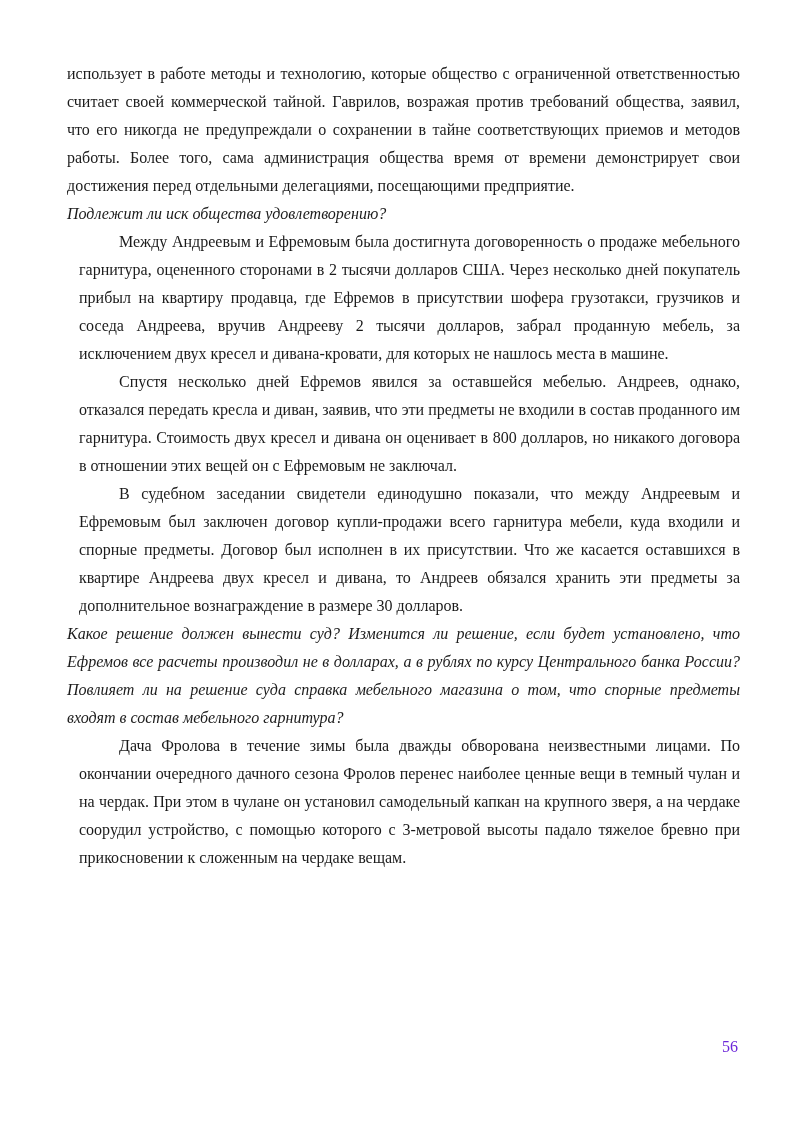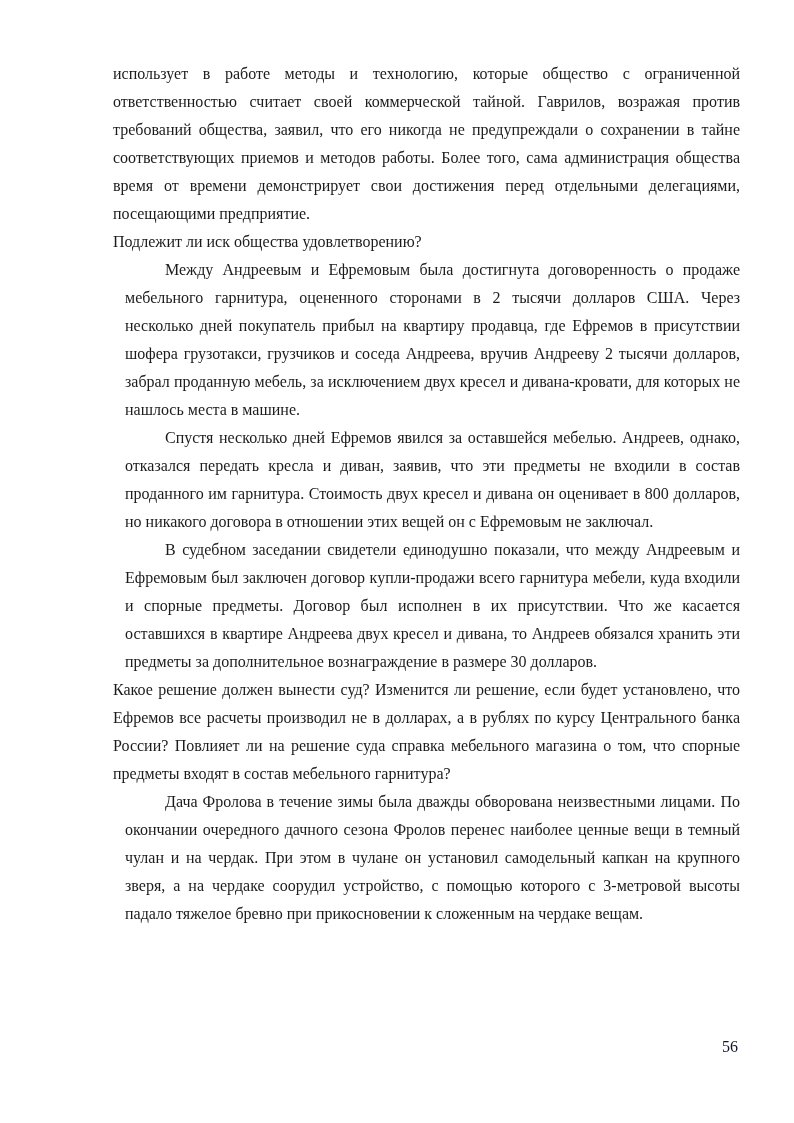--- a/index.html
+++ b/index.html
@@ -6,51 +6,52 @@
     margin: 0;
     padding: 0;
     background: #ffffff;
   }
   .page {
     position: relative;
     width: 794px;
     height: 1123px;
     background: #ffffff;
     box-sizing: border-box;
-    padding: 60px 54px 0 113px;
+    padding: 60px 54px 0 67px;
     font-family: "Liberation Serif", "DejaVu Serif", serif;
     font-size: 16px;
     line-height: 28px;
     color: #1b1b1b;
     overflow: hidden;
   }
   .para {
     margin: 0;
     text-align: justify;
   }
   .para.indent {
     text-indent: 40px;
     margin-left: 12px;
   }
   .question {
     margin: 0;
     text-align: justify;
+    font-style: italic;
   }
   .task-heading {
     margin: 30px 0 0 0;
     padding-left: 40px;
     font-weight: bold;
     text-align: left;
   }
   .page-number {
     position: absolute;
     right: 56px;
     bottom: 62px;
     font-size: 16px;
-    color: #0f172a;
+    color: #6d28d9;
   }
 </style>
 </head>
 <body>
 
 <div class="page">
 
   <p class="para">использует в работе методы и технологию, которые общество с ограниченной ответственностью считает своей коммерческой тайной. Гаврилов, возражая против требований общества, заявил, что его никогда не предупреждали о сохранении в тайне соответствующих приемов и методов работы. Более того, сама администрация общества время от времени демонстрирует свои достижения перед отдельными делегациями, посещающими предприятие.</p>
 
   <p class="question">Подлежит ли иск общества удовлетворению?</p>

